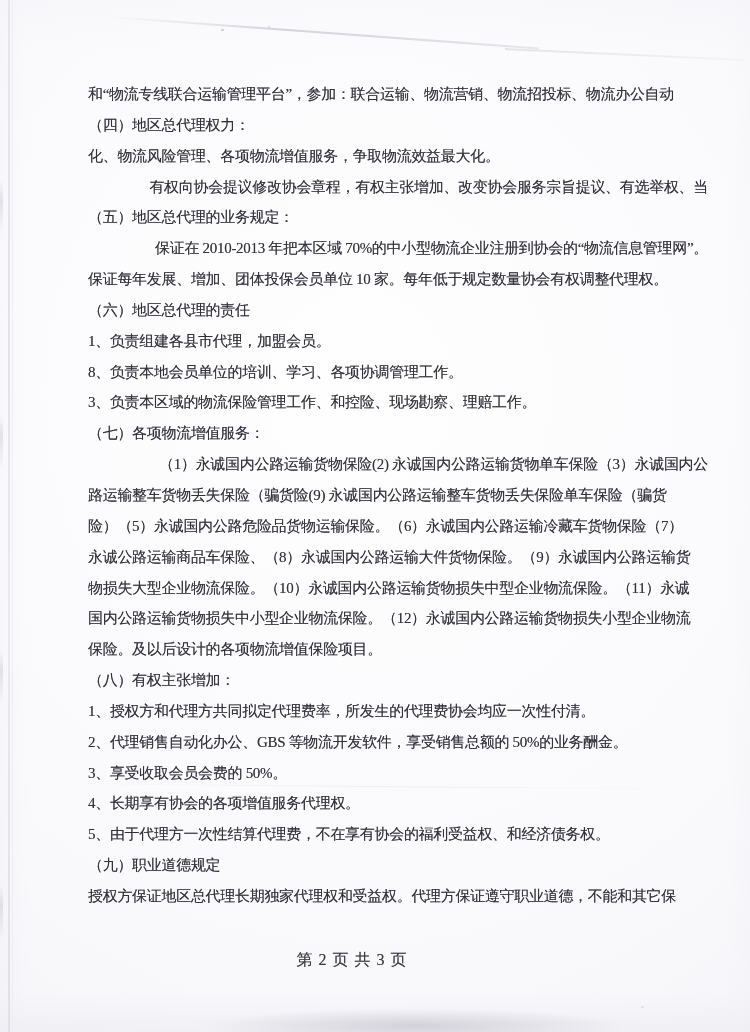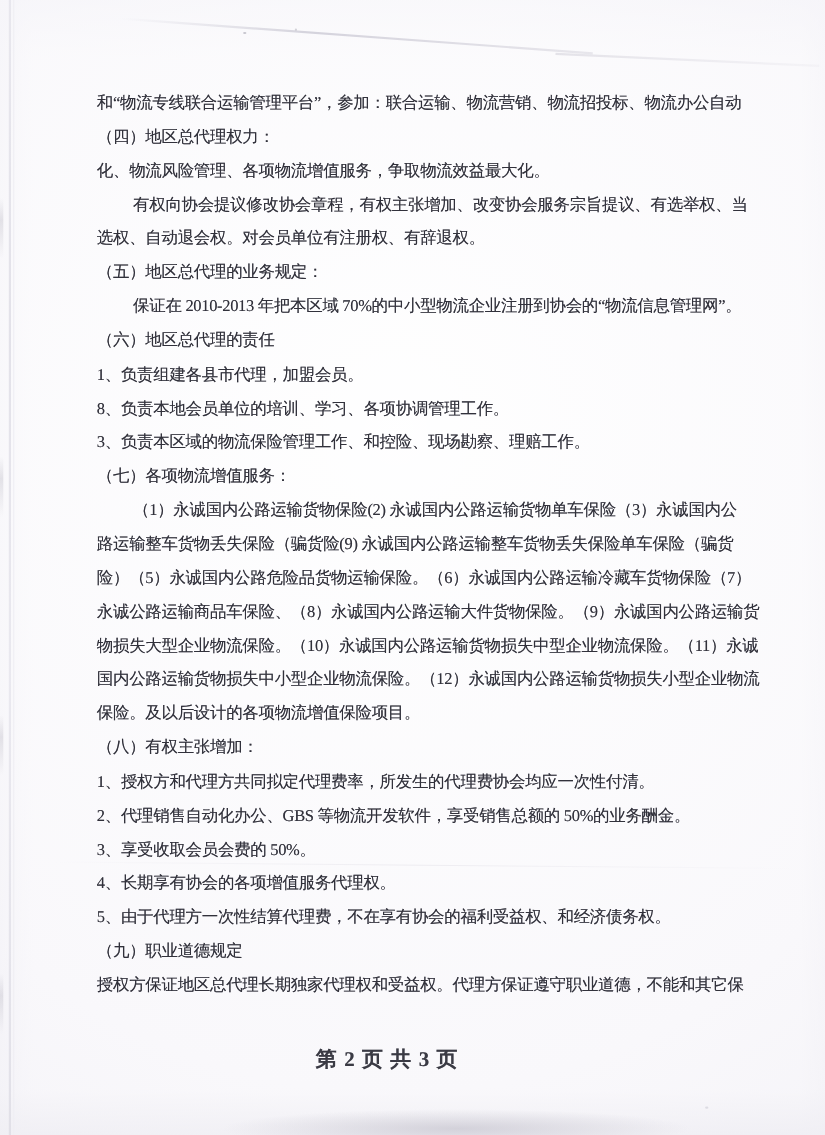--- a/index.html
+++ b/index.html
@@ -66,33 +66,32 @@
   }
   .ln {
     margin: 0;
     font-size: 15px;
     line-height: 30.85px;
     letter-spacing: -0.3px;
     white-space: pre;
     color: #31313b;
     text-shadow: 0 0 0.6px rgba(49,49,60,0.55);
   }
-  .indent { text-indent: 33px; }
+  .indent { text-indent: 33px; text-align: right; }
   .footer {
     position: absolute; left: 0; top: 950px; width: 750px;
     text-align: center;
     transform: translateX(-23px);
   }
   .footer span {
-    font-size: 19px;
+    font-size: 16px;
     letter-spacing: 1px;
     color: #3a3a44;
     text-shadow: 0 0 0.5px rgba(58,58,68,0.5);
     white-space: pre;
-    font-weight: bold;
   }
 </style>
 </head>
 <body>
 
 <div class="scan">
 
   <div class="edge-dark-dashes"></div>
   <div class="edge-line-a"></div>
   <div class="edge-line-b"></div>
@@ -102,23 +101,23 @@
   <div class="bottom-curl"></div>
   <div class="speck speck-1"></div>
   <div class="speck speck-2"></div>
   <div class="speck speck-3"></div>
 
   <div class="content">
     <p class="ln">和“物流专线联合运输管理平台”，参加：联合运输、物流营销、物流招投标、物流办公自动</p>
     <p class="ln">（四）地区总代理权力：</p>
     <p class="ln">化、物流风险管理、各项物流增值服务，争取物流效益最大化。</p>
     <p class="ln indent">有权向协会提议修改协会章程，有权主张增加、改变协会服务宗旨提议、有选举权、当</p>
-    <p class="ln">选权、自动退会权。对会员单位有注册权、有辞退权。</p>
     <p class="ln">（五）地区总代理的业务规定：</p>
     <p class="ln indent">保证在 2010-2013 年把本区域 70%的中小型物流企业注册到协会的“物流信息管理网”。</p>
+    <p class="ln">保证每年发展、增加、团体投保会员单位 10 家。每年低于规定数量协会有权调整代理权。</p>
     <p class="ln">（六）地区总代理的责任</p>
     <p class="ln">1、负责组建各县市代理，加盟会员。</p>
     <p class="ln">8、负责本地会员单位的培训、学习、各项协调管理工作。</p>
     <p class="ln">3、负责本区域的物流保险管理工作、和控险、现场勘察、理赔工作。</p>
     <p class="ln">（七）各项物流增值服务：</p>
     <p class="ln indent">（1）永诚国内公路运输货物保险(2) 永诚国内公路运输货物单车保险（3）永诚国内公</p>
     <p class="ln">路运输整车货物丢失保险（骗货险(9) 永诚国内公路运输整车货物丢失保险单车保险（骗货</p>
     <p class="ln">险）（5）永诚国内公路危险品货物运输保险。（6）永诚国内公路运输冷藏车货物保险（7）</p>
     <p class="ln">永诚公路运输商品车保险、（8）永诚国内公路运输大件货物保险。（9）永诚国内公路运输货</p>
     <p class="ln">物损失大型企业物流保险。（10）永诚国内公路运输货物损失中型企业物流保险。（11）永诚</p>

